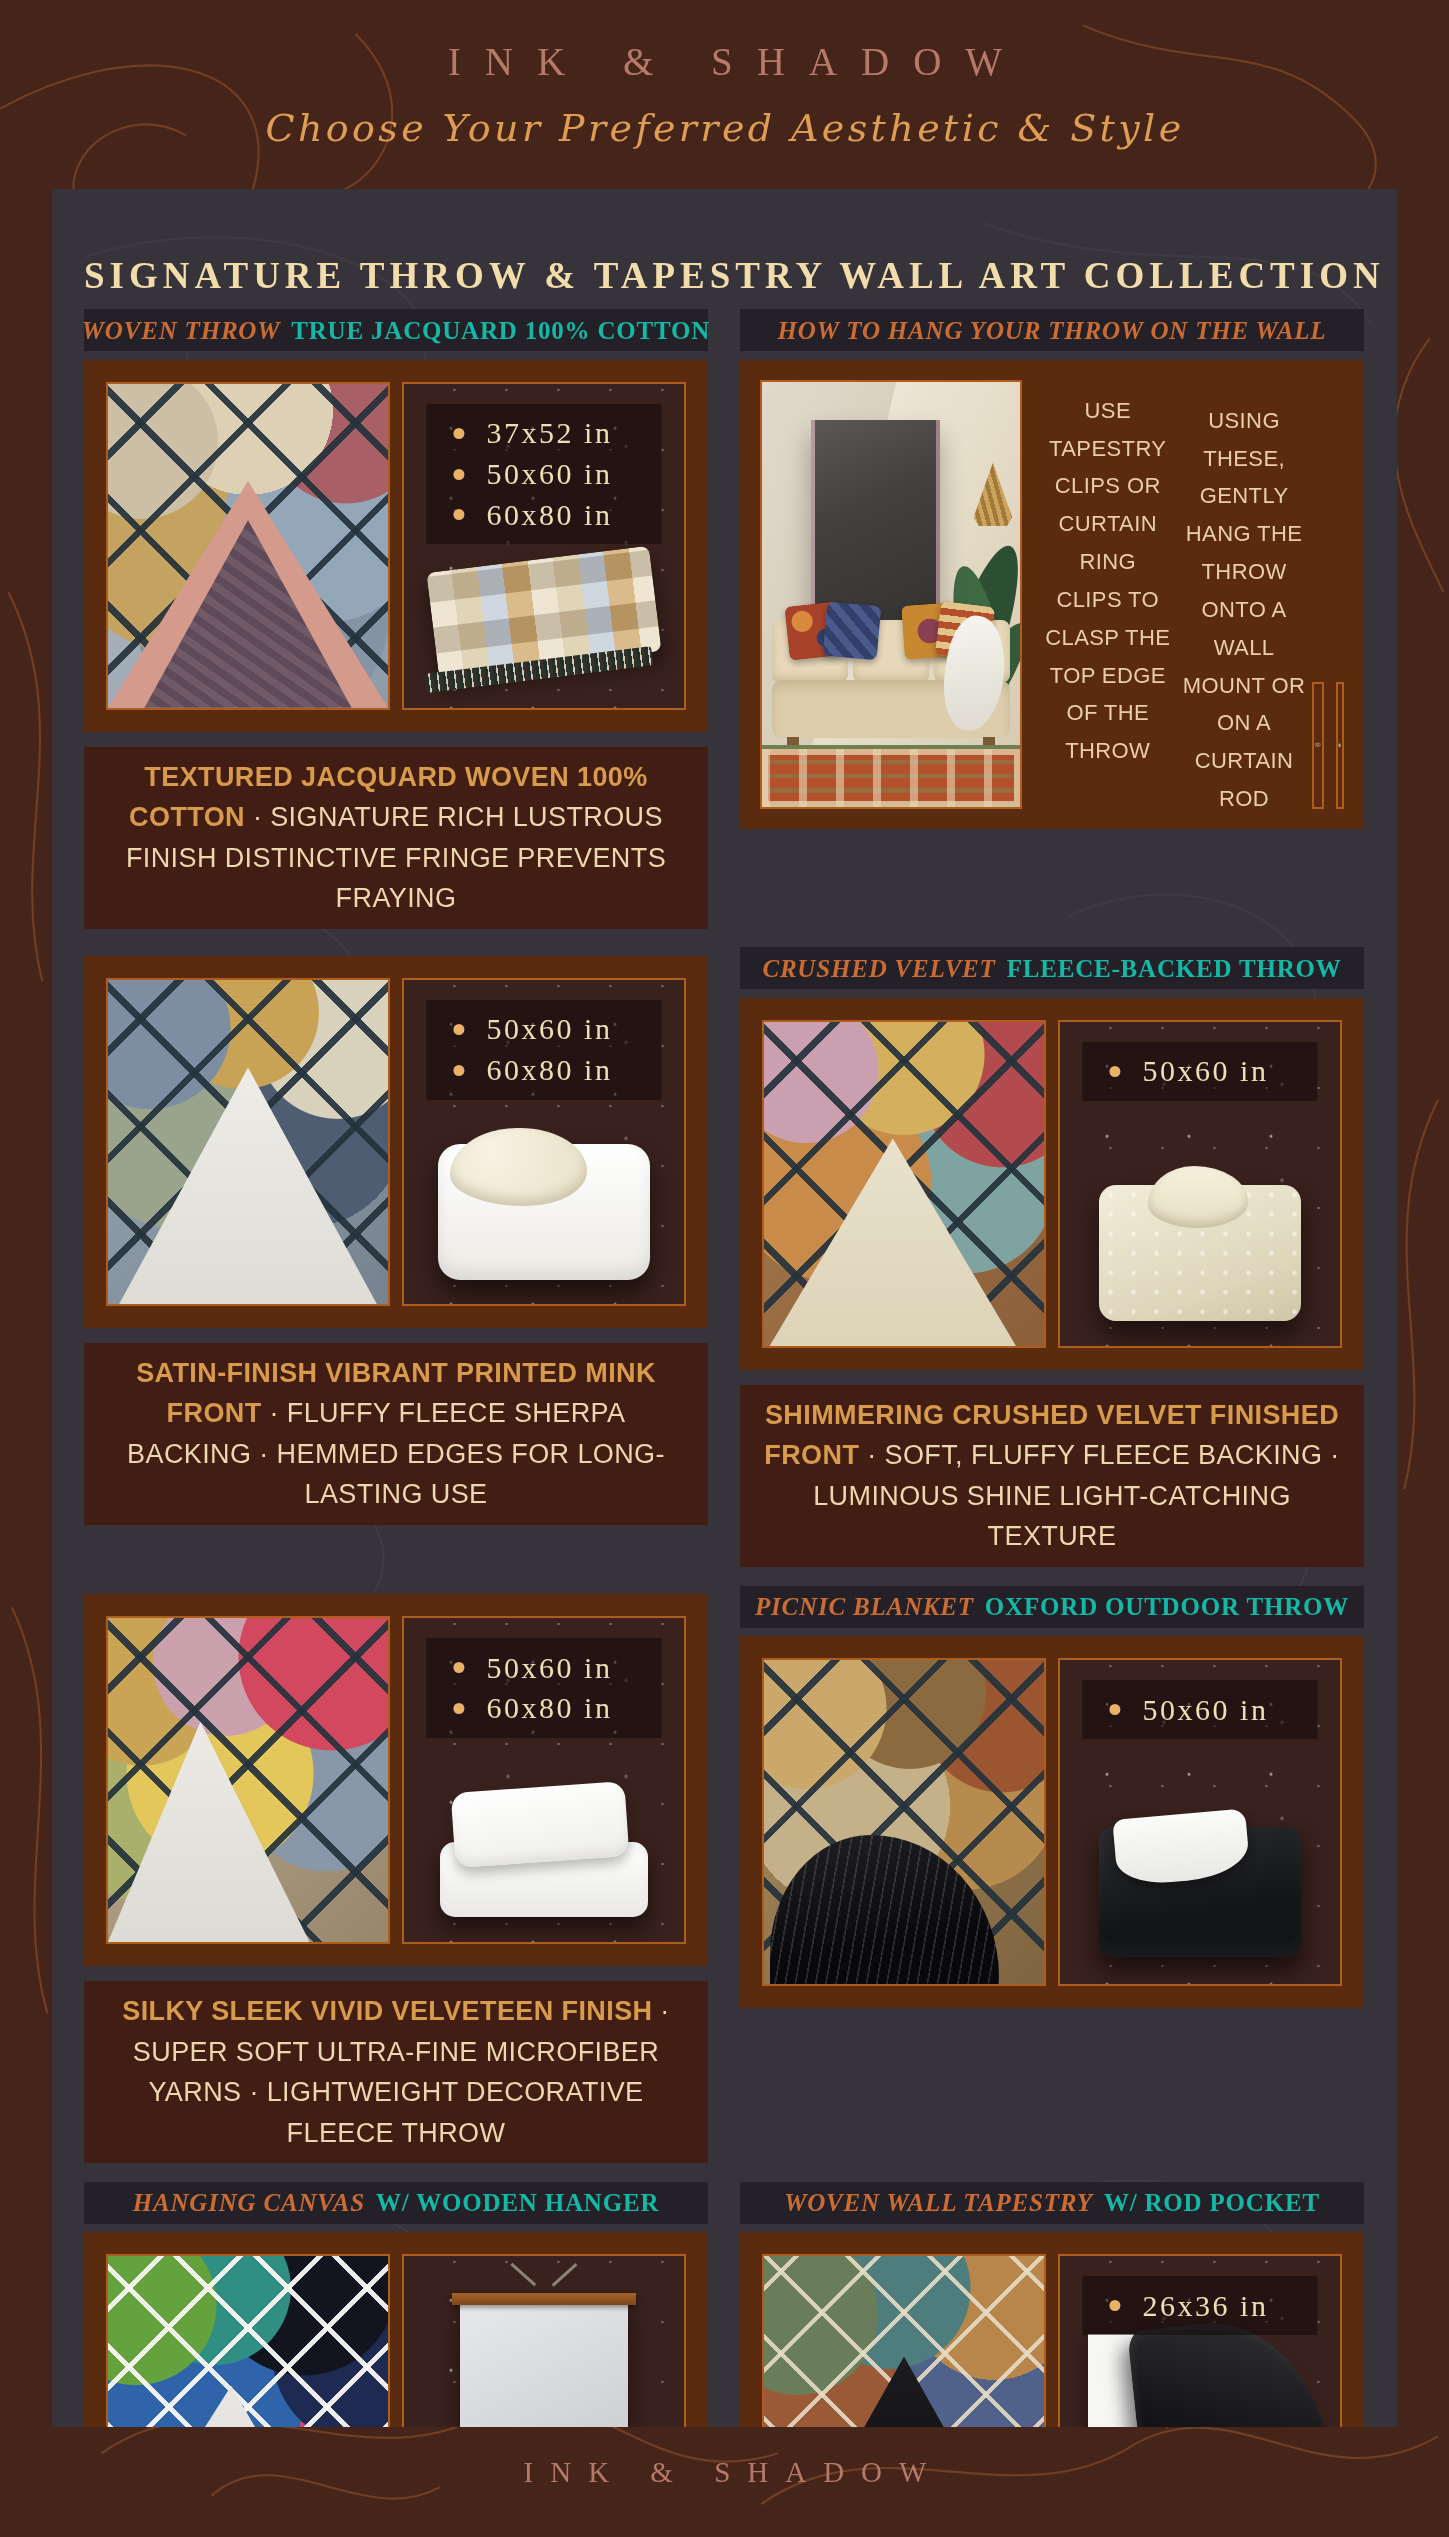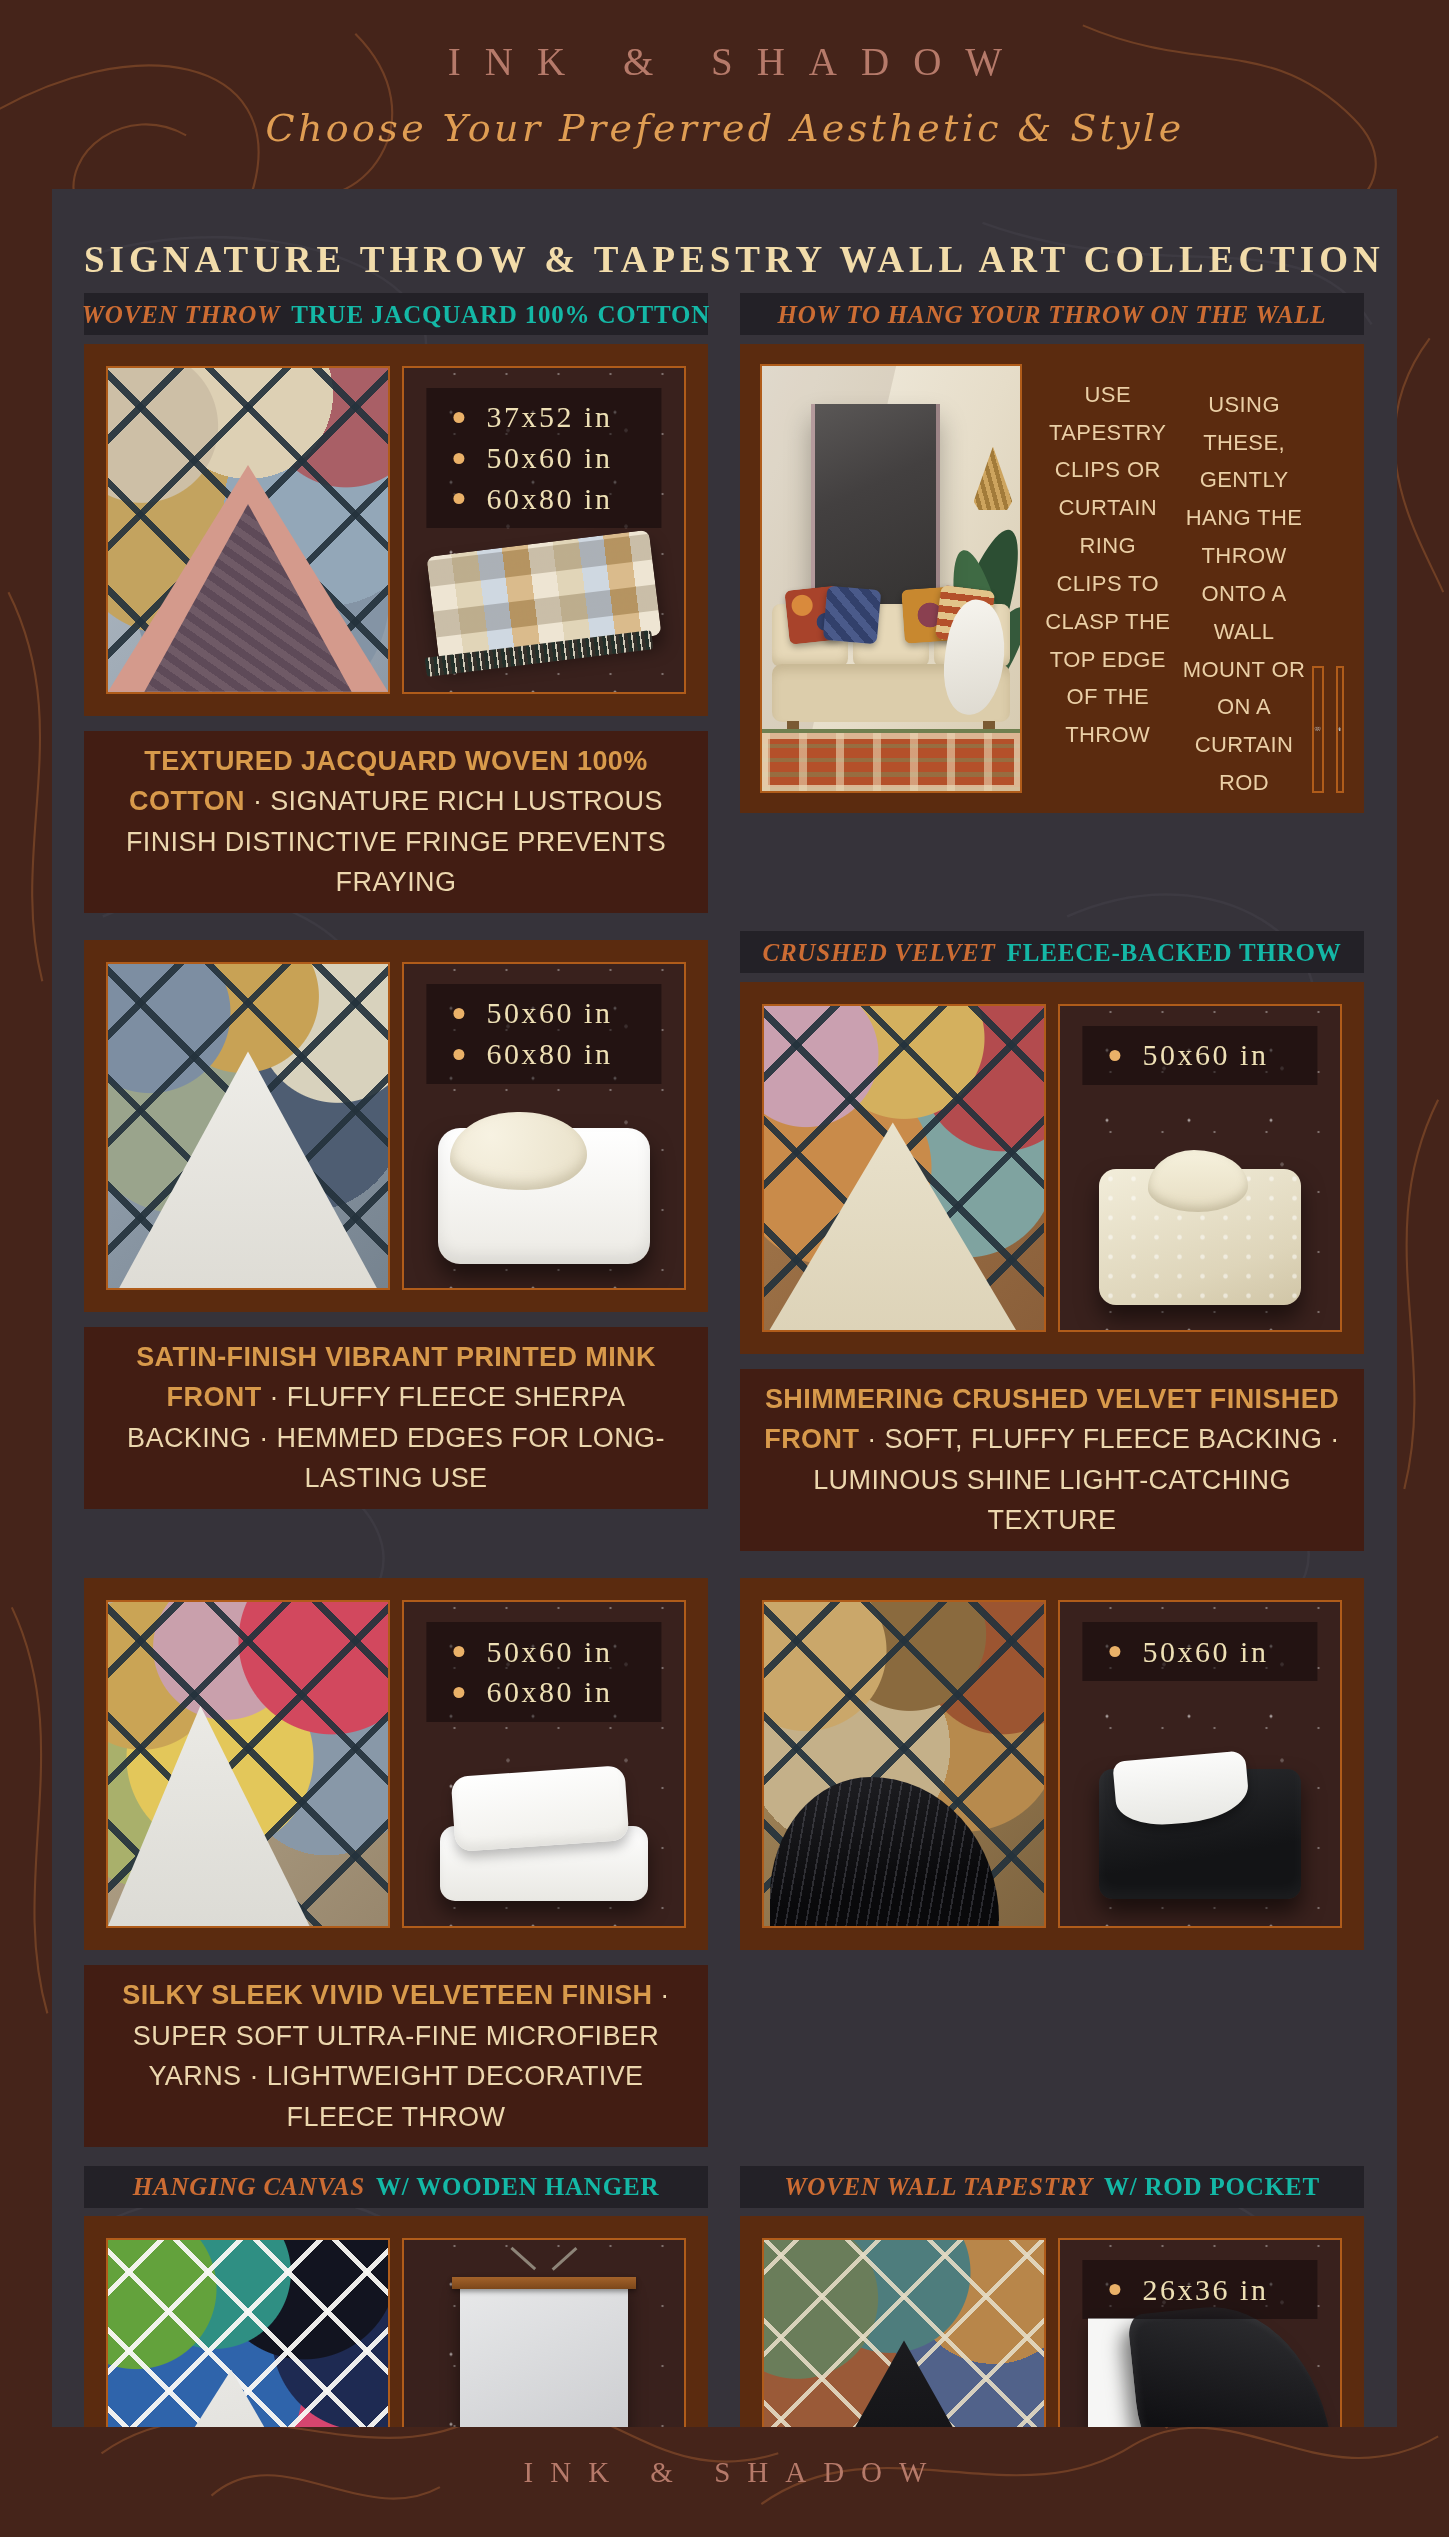--- a/index.html
+++ b/index.html
@@ -16,21 +16,21 @@
     margin-top:39px;font-family:"Liberation Serif",serif;font-size:39px;font-weight:400;
     letter-spacing:24px;color:#b67a6a;text-indent:24px;
   }
   .tagline{
     margin-top:22px;font-family:"DejaVu Serif",serif;font-style:italic;font-size:38px;
     color:#df9d53;letter-spacing:3.4px;
   }
   
   .main-panel{
     position:absolute;left:52px;top:189px;width:1345px;height:2238px;
-    background:#36333a;box-sizing:border-box;padding:0 32px;z-index:1;overflow:hidden;
+    background:#36333a;box-sizing:border-box;padding:16px 32px;z-index:1;overflow:hidden;
   }
   .panel-decor{position:absolute;inset:0;z-index:0;}
   .main-panel > .content{position:relative;z-index:1;}
   .collection-title{
     text-align:center;padding:25px 0 0;margin-bottom:12px;
     font-family:"Liberation Serif",serif;font-size:37px;letter-spacing:5px;color:#f2dcaa;
     line-height:1.15;white-space:nowrap;
   }
   .grid{display:grid;grid-template-columns:624px 624px;column-gap:32px;row-gap:18.6px;}
   
@@ -528,20 +528,24 @@
         </div>
         <div class="card-caption">
           <p class="cap">
             <span class="c-lead">SILKY SLEEK VIVID VELVETEEN FINISH</span>
             <span class="c-rest">· SUPER SOFT ULTRA-FINE MICROFIBER YARNS · LIGHTWEIGHT DECORATIVE FLEECE THROW</span>
           </p>
         </div>
       </section>
 
       <section class="card">
+        <div class="card-title">
+          <span class="t-em">PICNIC BLANKET</span>
+          <span class="t-rest">OXFORD OUTDOOR THROW</span>
+        </div>
         <div class="card-body">
           <figure class="frame" style="margin:0">
             <div class="photo ph-picnic">
               <i class="f-hump"></i>
             </div>
           </figure>
           <figure class="frame" style="margin:0">
             <div class="speckles"></div>
             <div class="chipbox">
               <div class="size-row">

